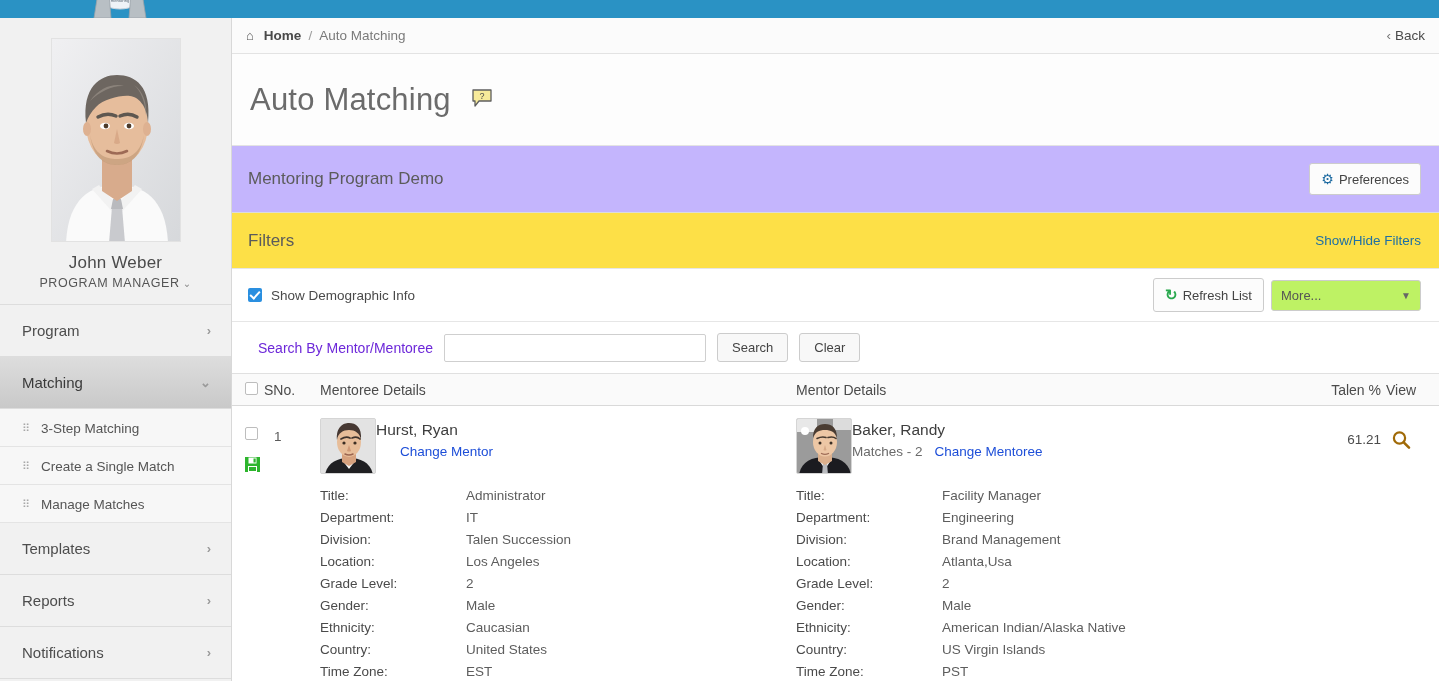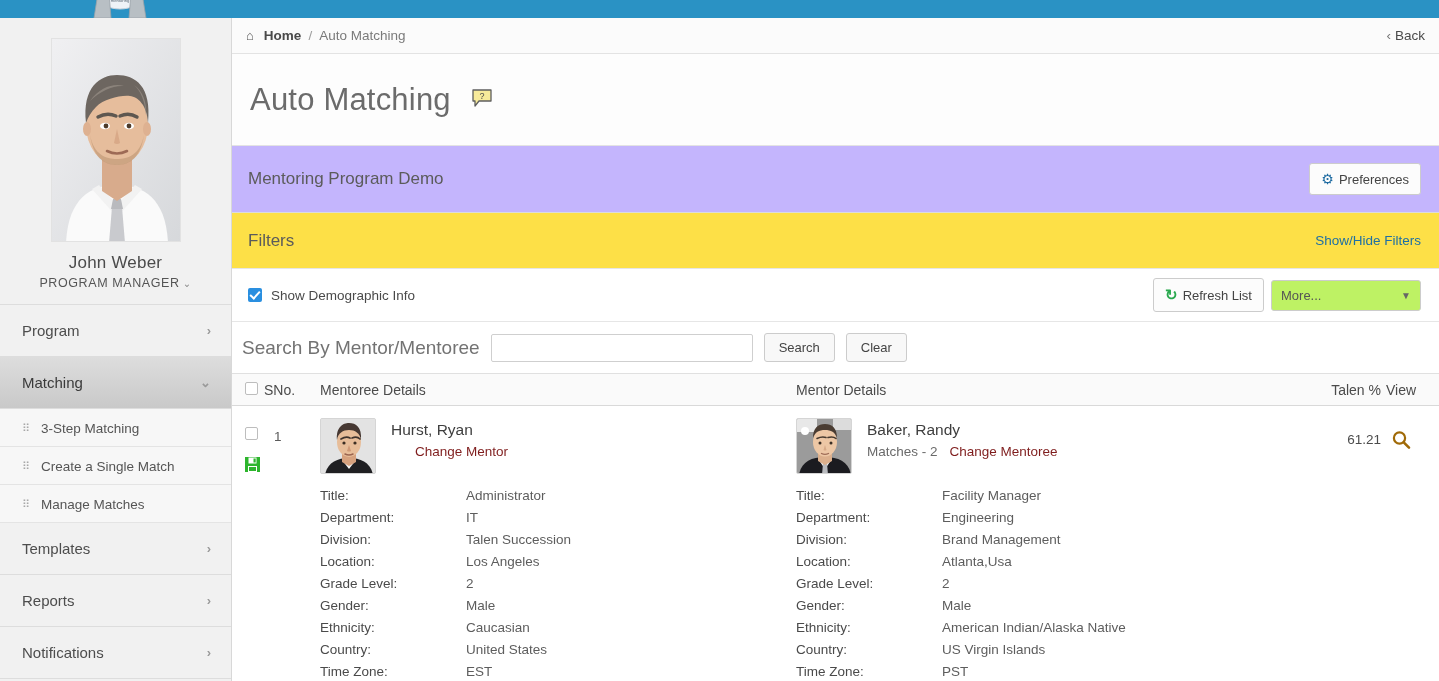--- a/index.html
+++ b/index.html
@@ -160,21 +160,21 @@
     width: 150px; height: 31px; border: 1px solid #cccccc; border-radius: 3px;
     background: #bef264; display: flex; align-items: center; justify-content: space-between;
     padding: 0 9px; font-size: 13px; color: #555; cursor: pointer;
   }
   .select-box .dcar { color: #666; font-size: 10px; }
 
   .search-bar {
     height: 52px; display: flex; align-items: center; gap: 11px;
     padding: 0 18px 0 10px; border-bottom: 1px solid #e0e0e0; background: #fff;
   }
-  .search-label { font-size: 19px; color: #737373; margin-left: 0; }
+  .search-label { font-size: 14px; color: #6d28d9; margin-left: 16px; }
   .search-input {
     width: 262px; height: 28px; border: 1px solid #cfcfcf; border-radius: 2px;
     background: #fff; font-size: 13px; padding: 0 7px; color: #333;
     font-family: "Liberation Sans", sans-serif;
   }
   .sm-btn {
     border: 1px solid #cccccc; background: #f8f8f8; border-radius: 3px;
     font-size: 13px; color: #444; padding: 6px 14px; cursor: pointer;
     font-family: "Liberation Sans", sans-serif;
   }
@@ -195,28 +195,28 @@
 
   .hchk {
     width: 13px; height: 13px; border: 1px solid #bdbdbd; border-radius: 2px;
     background: #fff; display: inline-block; cursor: pointer;
   }
   .row { display: flex; padding-top: 12px; font-size: 13.5px; }
   .row .c-chk { padding-top: 9px; }
   .save-ico { display: block; margin-top: 13px; margin-left: -1px; cursor: pointer; }
   .row .c-sno { padding-top: 11px; color: #5b5b5b; text-align: left; padding-left: 10px;}
 
-  .person { display: flex; gap: 15px; }
+  .person { display: flex; gap: 0; }
   .thumb {
     width: 56px; height: 56px; border: 1px solid #d5d5d5; background: #ddd;
     overflow: hidden; flex: none; border-radius: 2px;
   }
   .p-name { font-size: 15.5px; color: #3e3e3e; margin-top: 3px; }
   .p-sub { margin-top: 5px; font-size: 13.5px; color: #6a6a6a; display: flex; gap: 12px; padding-left: 24px;}
-  .link { color: #7f1d1d; cursor: pointer; }
+  .link { color: #1d4ed8; cursor: pointer; }
 
   .dl { margin-top: 14px; }
   .dl-row { display: flex; height: 22px; align-items: baseline; }
   .dl-k { width: 146px; color: #4a4a4a; font-size: 13.5px; }
   .dl-v { color: #5d5d5d; font-size: 13.5px; }
 
   .score-val { padding-top: 14px; color: #4c4c4c; font-size: 13.5px; }
   .view-ico { padding-top: 12px; }
 </style>
 </head>

